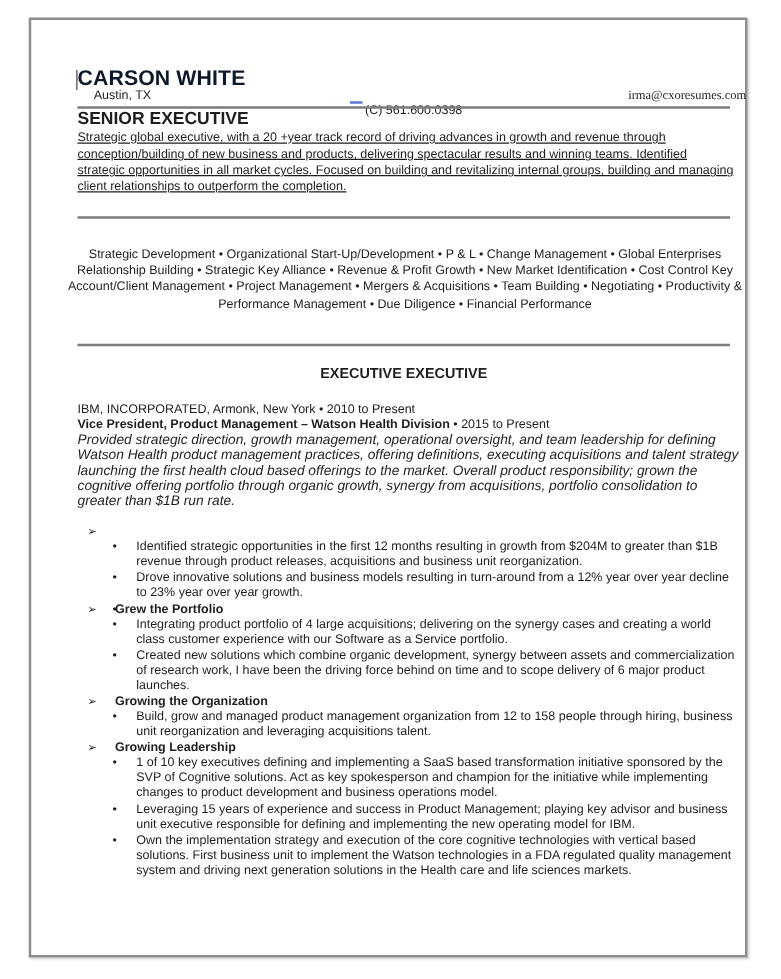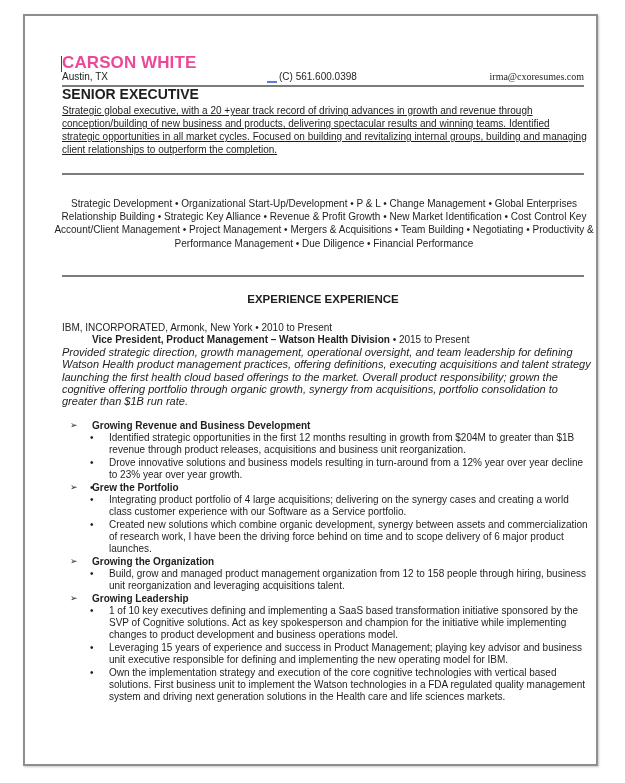--- a/index.html
+++ b/index.html
@@ -1,35 +1,35 @@
 <!DOCTYPE html>
 <html><head>
 <meta charset="utf-8">
 <style>
   html, body { margin: 0; padding: 0; background: #ffffff; }
   body { width: 625px; height: 783px; position: relative; overflow: hidden;
          font-family: "Liberation Sans", sans-serif; color: #1e1e1e; }
   .page { position: absolute; left: 23px; top: 14px; width: 575px; height: 752px;
           border: 2px solid #8e8e8e; box-shadow: 1px 1px 2px #c8c8c8; background: #fff; box-sizing: border-box; }
   .content { position: absolute; left: 37px; top: 0; width: 522px; }
-  .name { position: absolute; top: 37px; left: 0; font-size: 17px; font-weight: bold; letter-spacing: 0.1px; color: #ec4899; }
+  .name { position: absolute; top: 37px; left: 0; font-size: 17px; font-weight: bold; letter-spacing: 0.1px; color: #0f172a; }
   .cursor { position: absolute; left: -1px; top: 40px; width: 1px; height: 16px; background: #444; }
-  .contact { position: absolute; top: 55px; left: 0; width: 522px; font-size: 10px; height: 13px; }
+  .contact { position: absolute; top: 55px; left: 13px; width: 522px; font-size: 10px; height: 13px; }
   .contact .loc { position: absolute; left: 0; }
-  .contact .phone { position: absolute; left: 217px; }
+  .contact .phone { position: absolute; left: 217px; margin-top: 12px; }
   .contact .phone-mark { position: absolute; left: 205px; top: 10px; width: 10px; height: 2px; background: #5a7bd6; }
   .contact .email { position: absolute; right: 0; font-family: Liberation Serif, serif; }
   .rule { position: absolute; left: 0; width: 522px; height: 2px; background: #7c7c7c; }
   .title { position: absolute; top: 70px; left: 0; width: 522px; text-align: left; font-weight: bold; font-size: 14px; }
   .summary { position: absolute; top: 88px; left: 0; width: 525px; font-size: 10px; line-height: 13px; text-decoration: underline; }
   .skills { position: absolute; top: 181px; left: -16px; width: 556px; text-align: center; font-size: 10px; line-height: 13.2px; }
   .section-title { position: absolute; top: 277px; left: 0; width: 522px; text-align: center; font-weight: bold; font-size: 11.5px; }
   .company { position: absolute; top: 306px; left: 0; font-size: 10px; }
   .role { position: absolute; top: 318px; left: 0; font-size: 10px; }
-  .role b { font-weight: bold; margin-left: 30px; }
+  .role b { font-weight: bold; }
   .desc { position: absolute; top: 330px; left: 0; width: 530px; font-size: 11px; line-height: 12.3px; font-style: italic; }
   .groups { position: absolute; top: 404px; left: 8px; width: 520px; font-size: 10px; line-height: 11.8px; }
   .group { margin: 0; }
   .group-head { font-weight: bold; position: relative; padding-left: 22px; height: 12px; }
   .group-head .arrow { position: absolute; left: 0; top: 0; font-weight: normal; font-size: 9px; }
   .bullets { list-style: none; margin: 0; padding: 0; }
   .bullet { position: relative; padding-left: 39px; margin-bottom: 1.5px; }
   .bullet .dot { position: absolute; left: 20px; top: 0; }
 </style>
 </head>
@@ -47,30 +47,30 @@
     </div>
     <div class="rule" style="top:69px;"></div>
 
     <div class="title">SENIOR EXECUTIVE</div>
     <div class="summary">Strategic global executive, with a 20 +year track record of driving advances in growth and revenue through conception/building of new business and products, delivering spectacular results and winning teams. Identified strategic opportunities in all market cycles. Focused on building and revitalizing internal groups, building and managing client relationships to outperform the completion.</div>
     <div class="rule" style="top:157px;"></div>
 
     <div class="skills">Strategic Development • Organizational Start-Up/Development • P &amp; L • Change Management • Global Enterprises   Relationship Building • Strategic Key Alliance • Revenue &amp; Profit Growth • New Market Identification • Cost Control  Key Account/Client Management • Project Management • Mergers &amp; Acquisitions • Team Building • Negotiating • Productivity &amp; Performance Management • Due Diligence • Financial Performance</div>
     <div class="rule" style="top:259px;"></div>
 
-    <div class="section-title">EXPERIENCE EXPERIENCE</div>
+    <div class="section-title">EXECUTIVE EXECUTIVE</div>
     <div class="company">IBM, INCORPORATED, Armonk, New York • 2010 to Present</div>
     <div class="role">
       <b>Vice President, Product Management – Watson Health Division</b><span> • 2015 to Present</span>
     </div>
     <div class="desc">Provided strategic direction, growth management, operational oversight, and team leadership for defining Watson Health product management practices, offering definitions, executing acquisitions and talent strategy launching the first health cloud based offerings to the market. Overall product responsibility; grown the cognitive offering portfolio through organic growth,  synergy from acquisitions,  portfolio consolidation to greater than $1B run rate.</div>
 
     <div class="groups" id="groups">
         <div class="group">
-          <div class="group-head"><span class="arrow">➢</span><span>Growing Revenue and Business Development</span></div>
+          <div class="group-head"><span class="arrow">➢</span></div>
           <ul class="bullets">
             <li class="bullet"><span class="dot">•</span><span>Identified strategic opportunities in the first 12 months resulting in growth from $204M to greater than $1B revenue through product releases, acquisitions and business unit reorganization.</span></li>
             <li class="bullet"><span class="dot">•</span><span>Drove innovative solutions and business models resulting in turn-around from a 12% year over year decline to 23% year over year growth.</span></li>
             <li class="bullet"><span class="dot">•</span></li>
           </ul>
         </div>
         <div class="group">
           <div class="group-head"><span class="arrow">➢</span><span>Grew the Portfolio</span></div>
           <ul class="bullets">
             <li class="bullet"><span class="dot">•</span><span>Integrating product portfolio of 4 large acquisitions; delivering on the synergy cases and creating a world class customer experience with our Software as a Service portfolio.</span></li>

